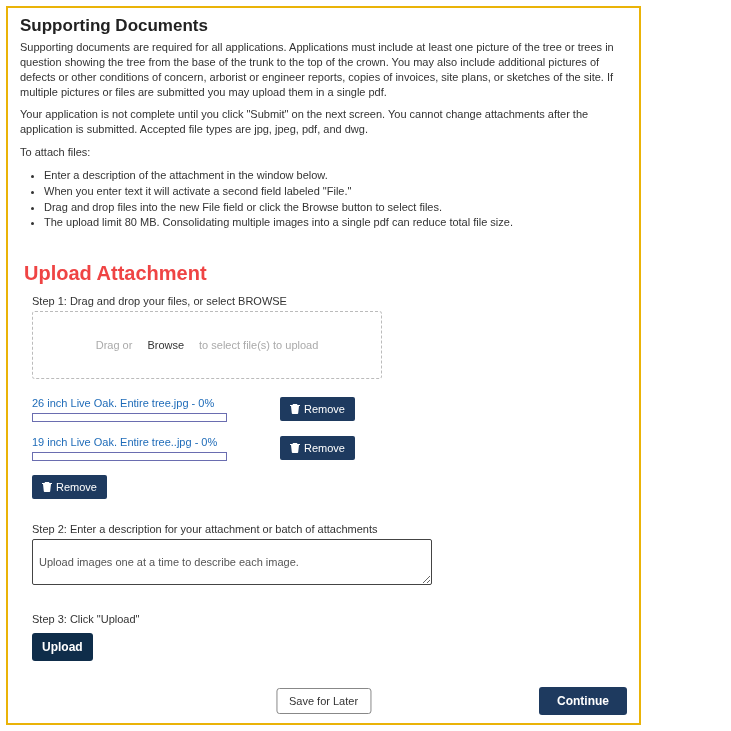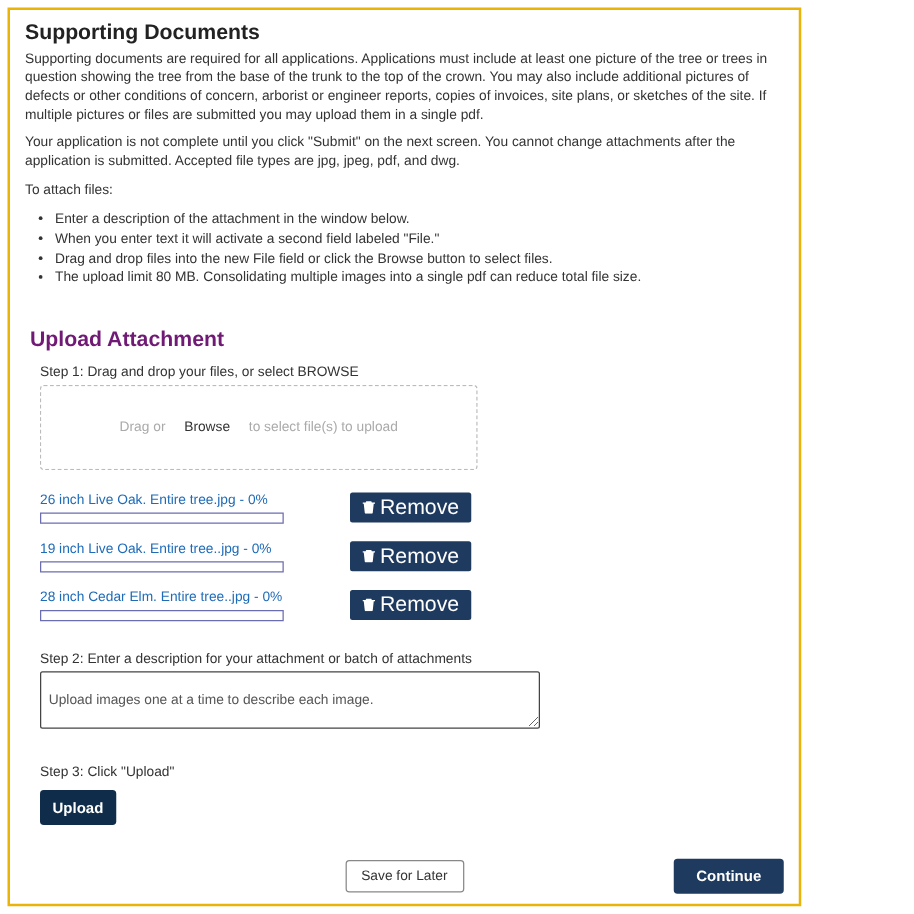--- a/index.html
+++ b/index.html
@@ -31,23 +31,23 @@
     .intro p { margin-bottom: 8px; }
     ul.instructions {
       font-size: 11px;
       color: #333;
       margin-left: 24px;
       margin-bottom: 16px;
       line-height: 1.35;
     }
     ul.instructions li { margin-bottom: 1px; }
     h2 {
-      font-size: 17px;
-      font-weight: bold;
-      color: #701a75;
+      font-size: 20px;
+      font-weight: bold;
+      color: #ef4444;
       margin-top: 32px;
       margin-bottom: 10px;
       margin-left: 4px;
     }
     .step-label {
       font-size: 11px;
       color: #333;
       margin-bottom: 4px;
       margin-left: 12px;
     }
@@ -86,21 +86,21 @@
     .progress-bar {
       width: 195px;
       height: 9px;
       border: 1px solid #6a6db0;
       background: #fff;
     }
     .remove-btn {
       background: #1e3a5f;
       color: #fff;
       border: none;
-      font-size: 17px;
+      font-size: 11px;
       padding: 5px 10px;
       cursor: pointer;
       display: flex;
       align-items: center;
       gap: 4px;
       border-radius: 2px;
       height: 24px;
     }
     .remove-btn svg { width: 10px; height: 11px; fill: #fff; }
     .desc-area {
@@ -218,24 +218,20 @@
     </div>
     <button class="remove-btn">
       <span><svg viewBox="0 0 10 11">
             <path d="M1 3h8l-.8 7.2c0 .4-.4.8-.8.8H2.6c-.4 0-.8-.4-.8-.8L1 3zm2-2h4l.5 1H2.5L3 1zM0 2h10v1H0z"></path>
           </svg></span>
       <span>Remove</span>
     </button>
   </div>
 
   <div class="file-row">
-    <div class="file-info">
-      <div class="file-name">28 inch Cedar Elm. Entire tree..jpg - 0%</div>
-      <div class="progress-bar"></div>
-    </div>
     <button class="remove-btn">
       <span><svg viewBox="0 0 10 11">
             <path d="M1 3h8l-.8 7.2c0 .4-.4.8-.8.8H2.6c-.4 0-.8-.4-.8-.8L1 3zm2-2h4l.5 1H2.5L3 1zM0 2h10v1H0z"></path>
           </svg></span>
       <span>Remove</span>
     </button>
   </div>
 
   <div class="desc-area">
     <div class="step-label" style="margin-left:0">Step 2: Enter a description for your attachment or batch of attachments</div>

